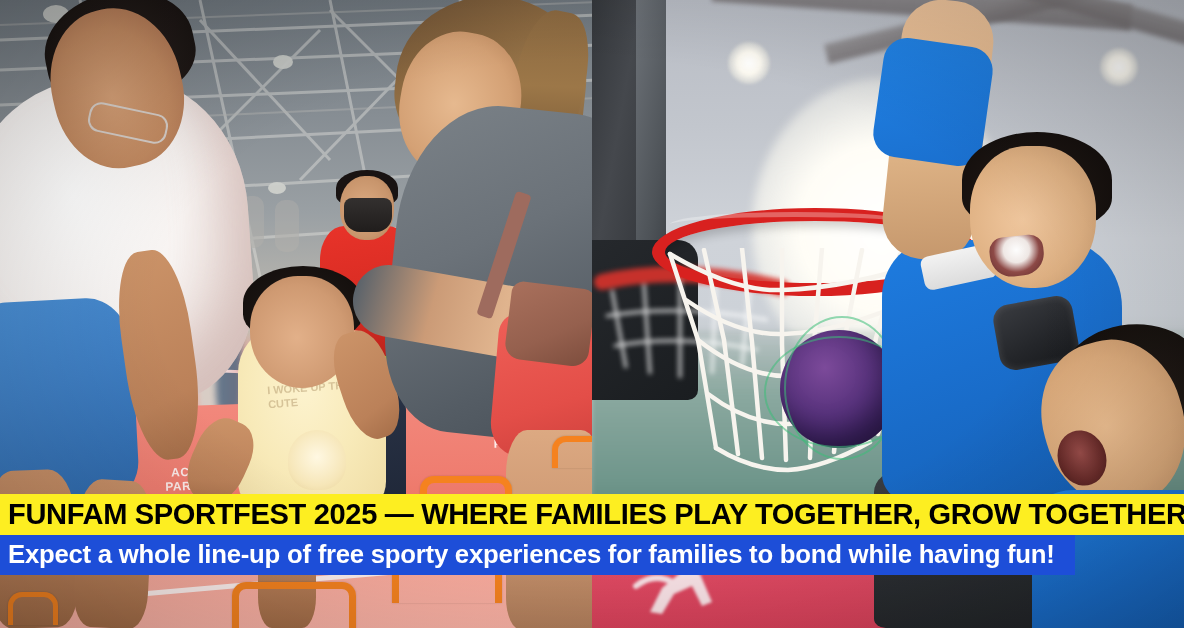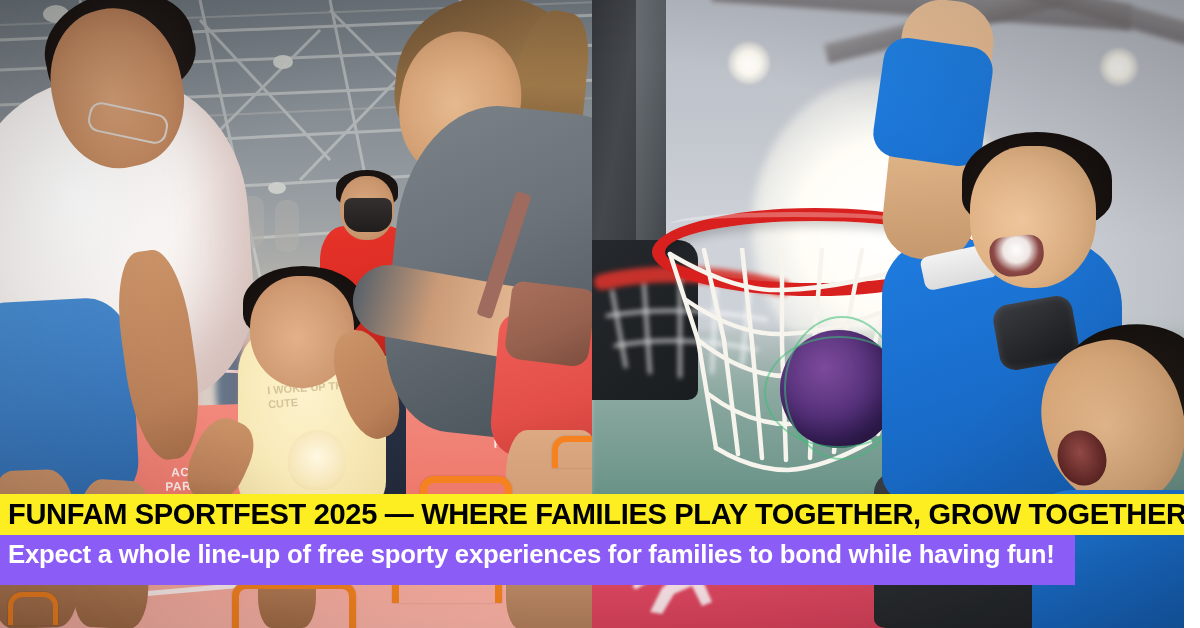--- a/index.html
+++ b/index.html
@@ -425,22 +425,22 @@
     font-family: "Liberation Sans", sans-serif;
     font-weight: 700;
     font-size: 29.5px;
     line-height: 34px;
     letter-spacing: -0.35px;
     transform: scaleX(0.985);
     transform-origin: left center;
   }
   .subline-bar {
     display: inline-block;
-    background: #8b5cf6;
-    padding: 4px 10px 16px 8px;
+    background: #1d4ed8;
+    padding: 4px 10px 6px 8px;
     white-space: nowrap;
   }
   .subline-text {
     display: block;
     color: #ffffff;
     font-family: "Liberation Sans", sans-serif;
     font-weight: 700;
     font-size: 26px;
     line-height: 30px;
     letter-spacing: -0.25px;

